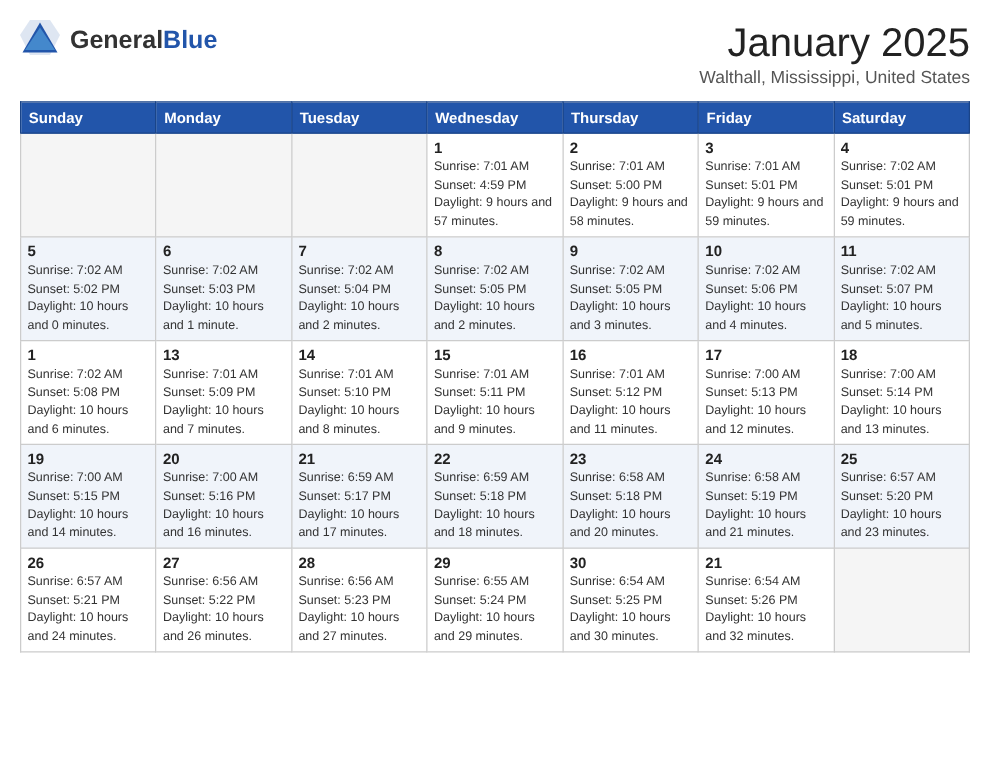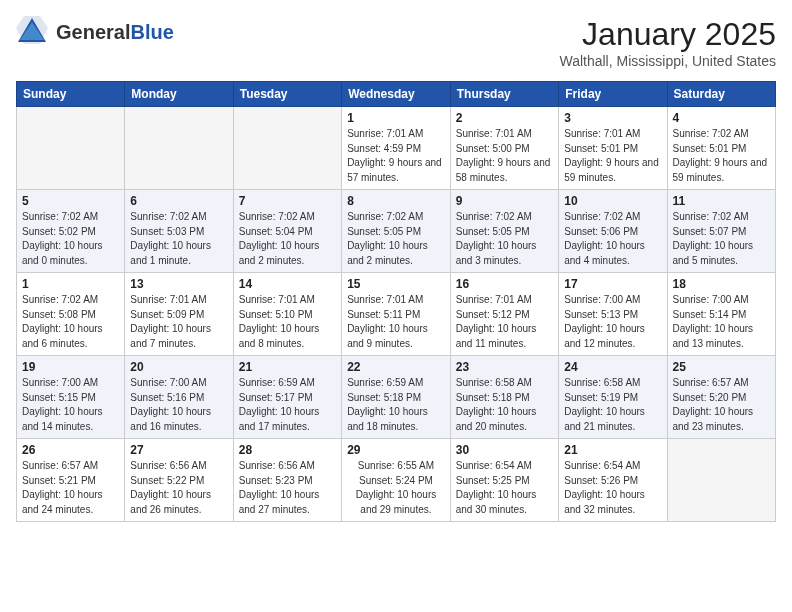--- a/index.html
+++ b/index.html
@@ -292,21 +292,21 @@
 Daylight: 10 hours and 26 minutes.</div>
         </td>
         <td>
           <div class="day-number">28</div>
           <div class="day-info" style="white-space: pre-line;">Sunrise: 6:56 AM
 Sunset: 5:23 PM
 Daylight: 10 hours and 27 minutes.</div>
         </td>
         <td>
           <div class="day-number">29</div>
-          <div class="day-info" style="white-space: pre-line; text-align: center;">Sunrise: 6:55 AM
+          <div class="day-info" style="white-space: pre-line;">Sunrise: 6:55 AM
 Sunset: 5:24 PM
 Daylight: 10 hours and 29 minutes.</div>
         </td>
         <td>
           <div class="day-number">30</div>
           <div class="day-info" style="white-space: pre-line;">Sunrise: 6:54 AM
 Sunset: 5:25 PM
 Daylight: 10 hours and 30 minutes.</div>
         </td>
         <td>

